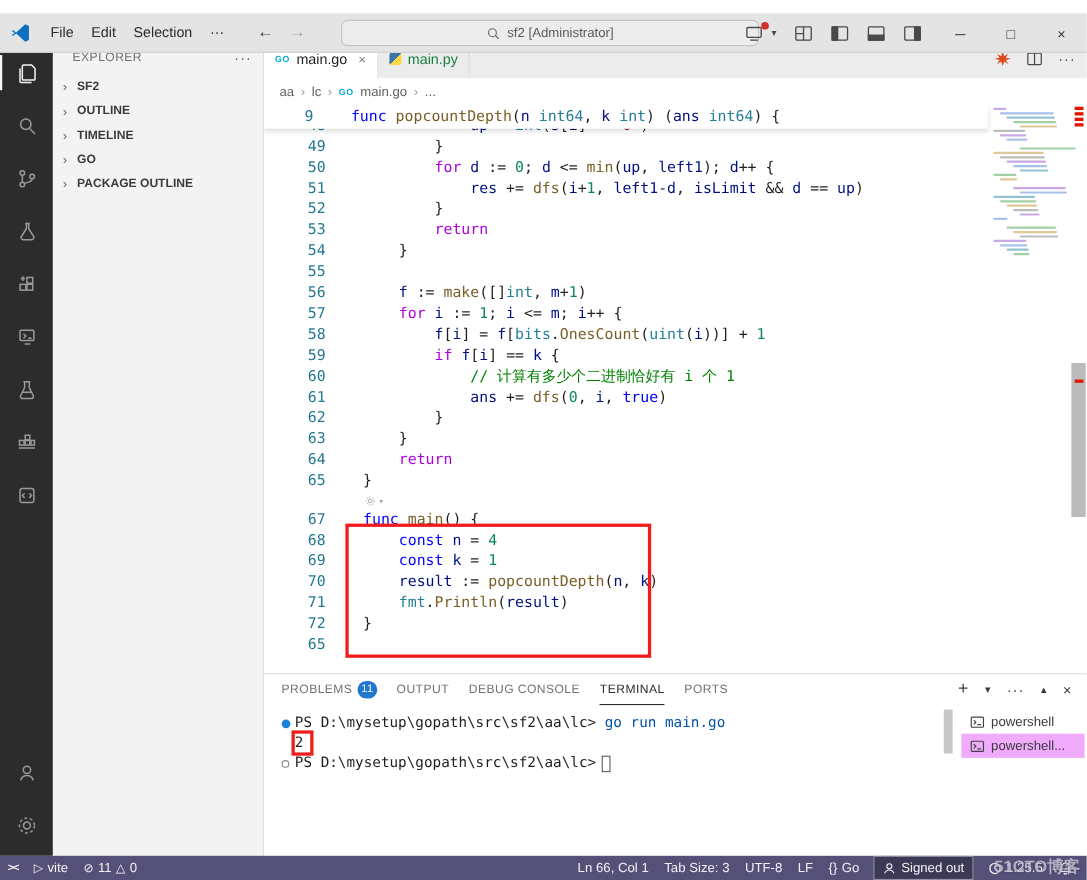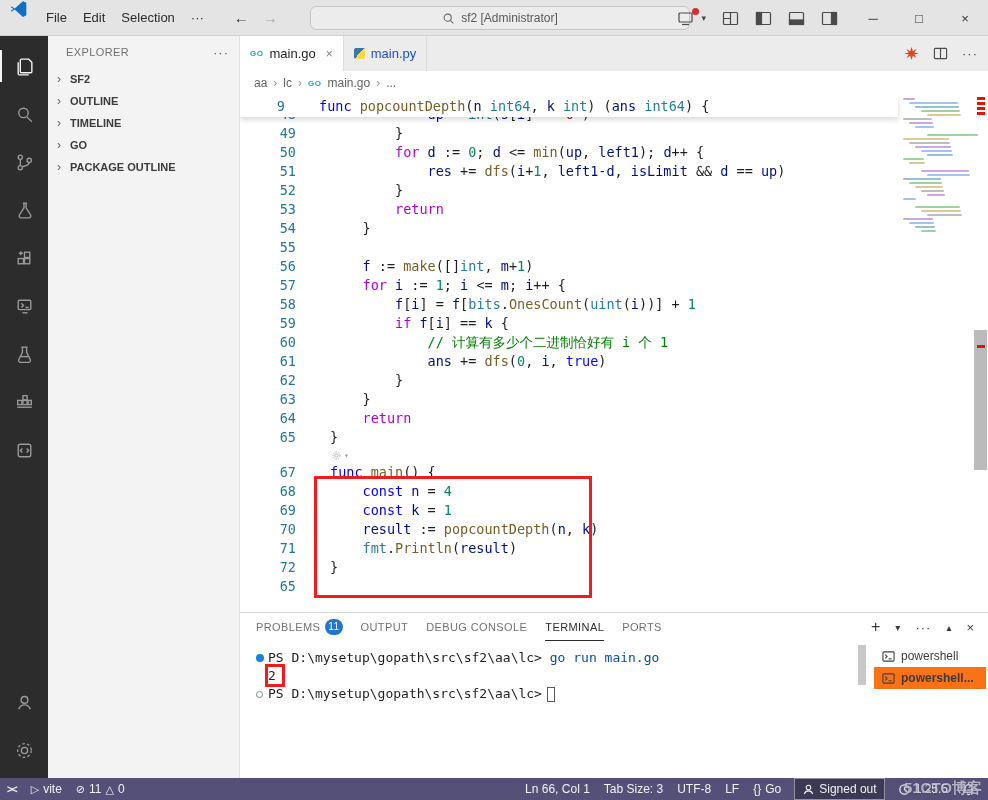--- a/index.html
+++ b/index.html
@@ -1,20 +1,20 @@
 <!DOCTYPE html>
 <html><head>
 <meta charset="utf-8">
 <style>
   * { margin:0; padding:0; box-sizing:border-box; }
   html,body { width:988px; height:800px; overflow:hidden; }
   body { position:relative; font-family:"Liberation Sans","DejaVu Sans",sans-serif; background:#fff; font-size:13px; color:#1f1f1f; }
 
   
-  .titlebar { position:absolute; top:0; left:0; width:988px; height:36px; background:#e4e4e4; display:flex; border-bottom:1px solid #d0d0d0; z-index:20; }
+  .titlebar { position:absolute; top:12px; left:0; width:988px; height:36px; background:#e4e4e4; display:flex; align-items:center; border-bottom:1px solid #d0d0d0; z-index:20; }
   .vslogo { width:18px; height:18px; margin:0 10px 0 10px; }
   .menus { display:flex; align-items:center; }
   .menu-item { padding:4px 8px; font-size:13px; color:#2b2b2b; border-radius:4px; cursor:default; }
   .navarrows { display:flex; align-items:center; margin-left:22px; gap:14px; font-size:15px; }
   .nav-back { color:#3b3b3b; } .nav-fwd { color:#a6a6a6; }
   .searchbox { position:absolute; left:310px; top:6px; width:380px; height:24px; background:#ececec; border:1px solid #c6c6c6; border-radius:6px; display:flex; align-items:center; justify-content:center; gap:6px; color:#5a5a5a; font-size:12px; }
   .title-actions { position:absolute; right:150px; top:0; height:36px; display:flex; align-items:center; gap:16px; color:#3b3b3b; }
   .ticon { width:17px; height:15px; position:relative; }
   .ticon svg { width:100%; height:100%; stroke:#4a4a4a; fill:none; stroke-width:1.2; }
   .reddot { position:absolute; top:-3px; right:-4px; width:7px; height:7px; border-radius:50%; background:#d62f2f; }
@@ -33,21 +33,21 @@
   .sidebar { position:absolute; top:36px; left:48px; width:192px; bottom:22px; background:#f3f3f3; border-right:1px solid #e0e0e0; z-index:5; }
   .sb-head { height:32px; display:flex; align-items:center; padding:0 10px 0 18px; font-size:11px; color:#6f6f6f; letter-spacing:.4px; }
   .sb-head .kebab { margin-left:auto; color:#555; font-size:13px; letter-spacing:1px; }
   .tree-row { height:22px; display:flex; align-items:center; gap:4px; padding-left:4px; font-size:11px; font-weight:bold; color:#3b3b3b; }
   .tree-chev { width:14px; text-align:center; color:#5f5f5f; font-size:12px; font-weight:normal; }
 
   .editorcol { position:absolute; top:36px; left:240px; right:0; bottom:22px; display:flex; flex-direction:column; background:#fff; }
 
   
   .tabsbar { height:35px; background:#ececec; display:flex; position:relative; flex:none; }
-  .tab { height:35px; display:flex; align-items:center; gap:6px; padding:0 10px; font-size:13px; color:#1d4ed8; border-right:1px solid #dcdcdc; }
+  .tab { height:35px; display:flex; align-items:center; gap:6px; padding:0 10px; font-size:13px; color:#15803d; border-right:1px solid #dcdcdc; }
   .tab.active { background:#fff; color:#1f1f1f; }
   .go-badge { font-size:8px; font-weight:bold; color:#00acd7; letter-spacing:.5px; }
   .py-icon { width:11px; height:11px; border-radius:2px; background:linear-gradient(135deg,#3876ab 50%,#ffd845 50%); }
   .tab-close { font-size:12px; color:#7a7a7a; margin-left:4px; }
   .tabs-actions { position:absolute; right:10px; top:0; height:35px; display:flex; align-items:center; gap:14px; color:#444; }
   .tabs-actions svg { width:15px; height:15px; }
 
   
   .crumbs { height:24px; display:flex; align-items:center; gap:6px; padding-left:14px; font-size:12px; color:#616161; flex:none; background:#fff; }
   .crumb-sep { color:#9a9a9a; }
@@ -87,21 +87,21 @@
   .term { padding:8px 0 0 16px; }
   .trow { height:18px; line-height:18px; display:flex; align-items:center; white-space:pre; }
   .tdeco { width:12px; flex:none; display:flex; align-items:center; }
   .dot-filled { width:8px; height:8px; border-radius:50%; background:#1b80d8; }
   .dot-empty { width:7px; height:7px; border-radius:50%; border:1px solid #8a8a8a; }
   .tprompt { color:#1e1e1e;text-align:center; } .tcmd { color:#0451a5; } .tout { color:#1e1e1e; }
   .tcursor { display:inline-block; width:8px; height:15px; border:1px solid #5a5a5a; margin-left:5px; }
   .redbox2 { left:25px; top:23px; width:20px; height:23px; }
   .term-list { position:absolute; right:2px; top:4px; width:112px; font-family:"Liberation Sans",sans-serif; }
   .tl-row { height:22px; display:flex; align-items:center; gap:6px; padding-left:8px; font-size:12px; color:#3b3b3b; }
-  .tl-row.sel { background:#f97316;font-weight:bold; }
+  .tl-row.sel { background:#f0abfc; }
   .tl-ico { width:13px; height:13px; stroke:#424242; fill:none; stroke-width:1.2; }
   .tscroll { position:absolute; right:122px; top:4px; width:8px; height:120px; }
   .tscroll .thumb { width:8px; height:40px; background:#c8c8c8; }
 
   
   .statusbar { position:absolute; left:0; right:0; bottom:0; height:22px; background:#545077; color:#f2f1f7; display:flex; align-items:center; font-size:12px; z-index:25; }
   .sb-left { display:flex; align-items:center; height:22px; }
   .sb-right { margin-left:auto; display:flex; align-items:center; height:22px; padding-right:6px; }
   .sb-item { display:flex; align-items:center; gap:4px; padding:0 7px; height:22px; }
   .sb-ic { font-size:11px; }

